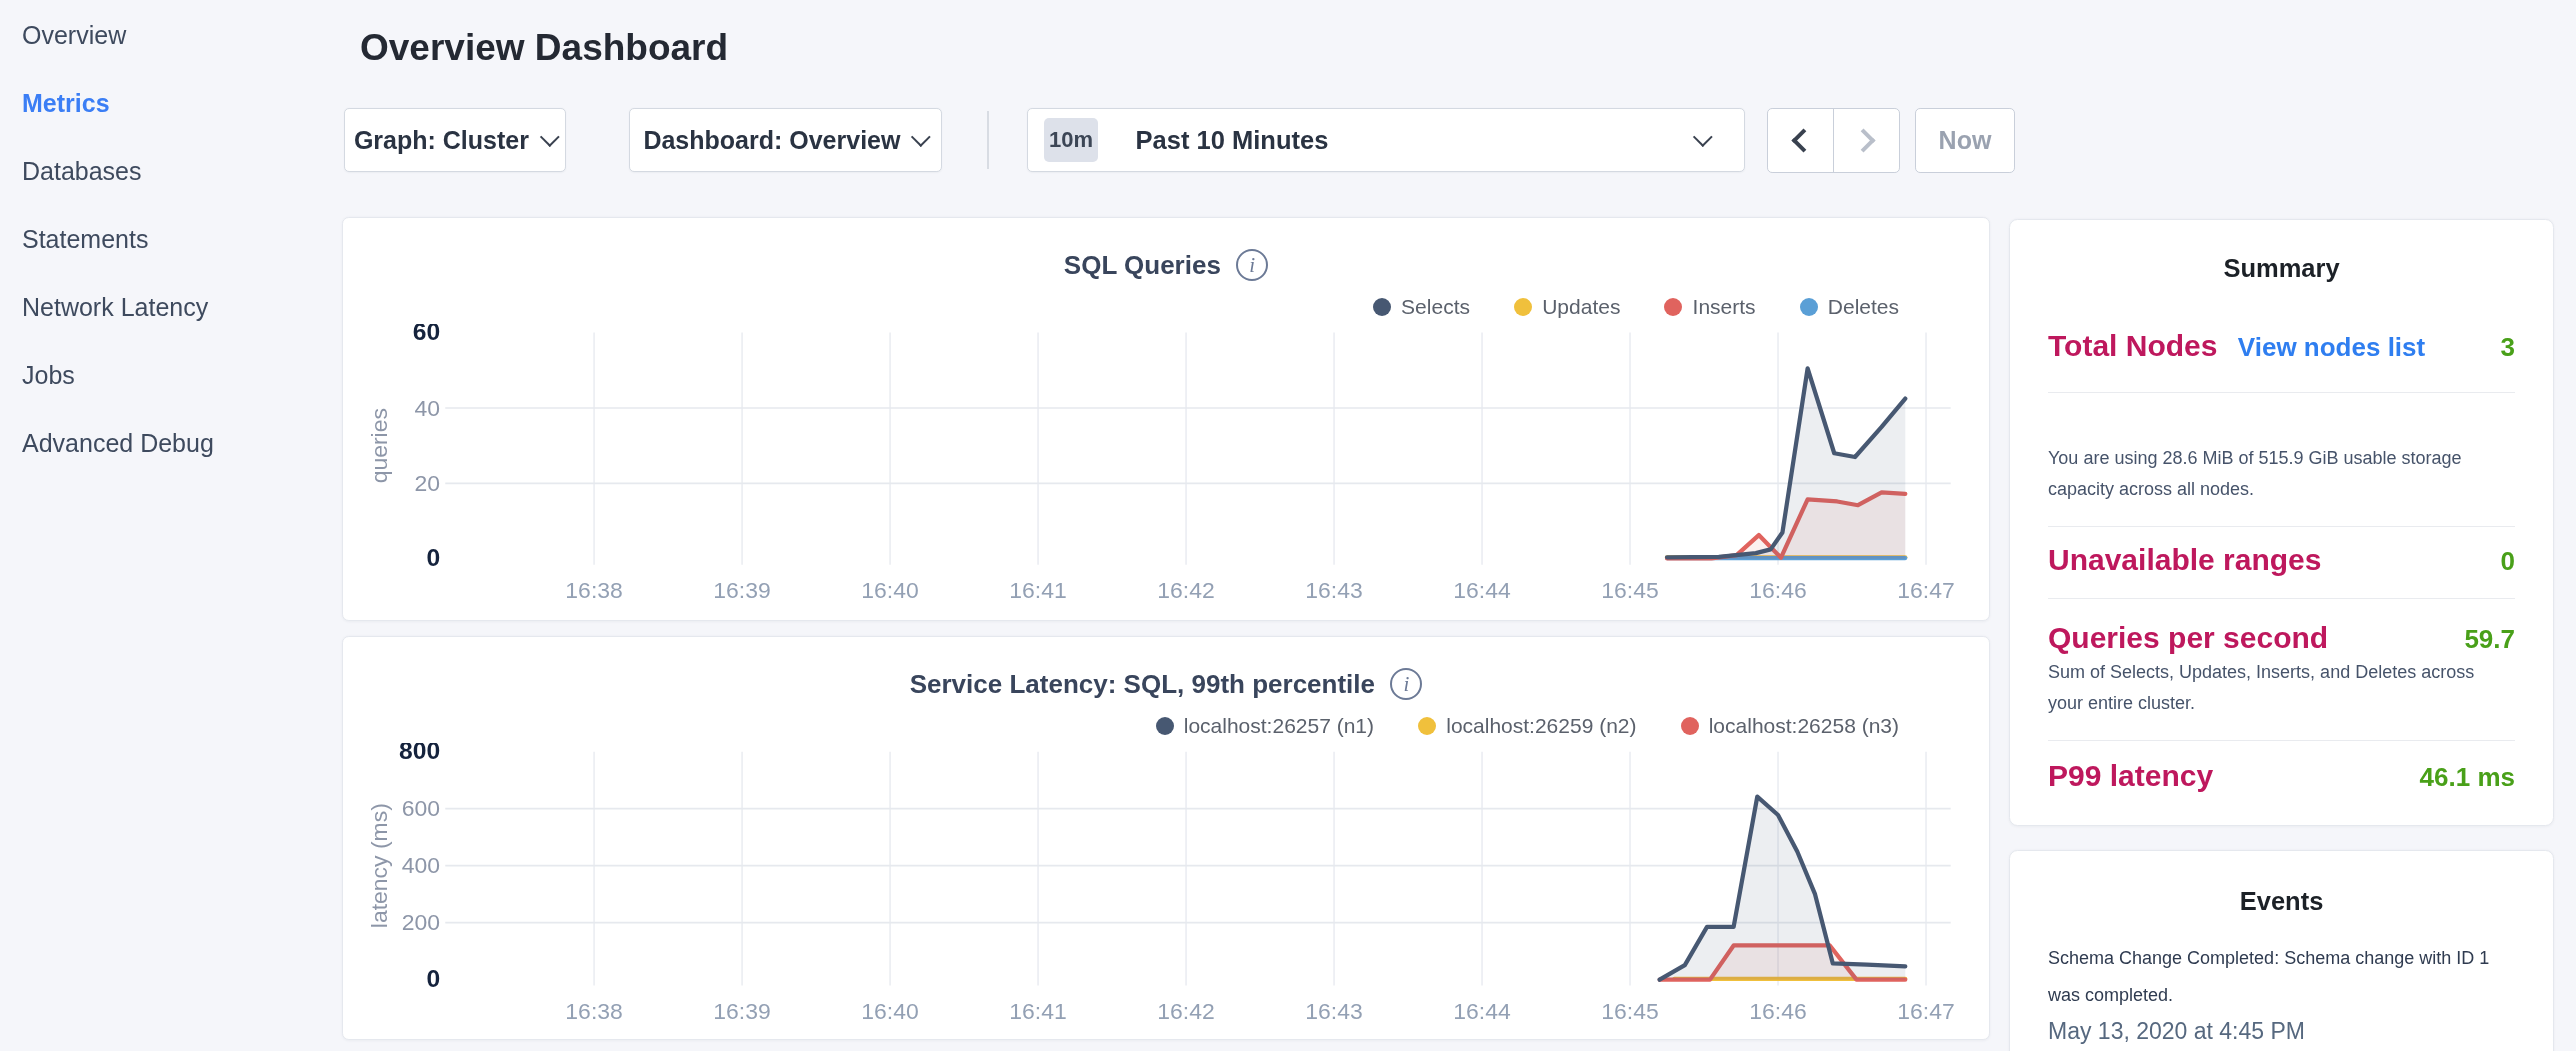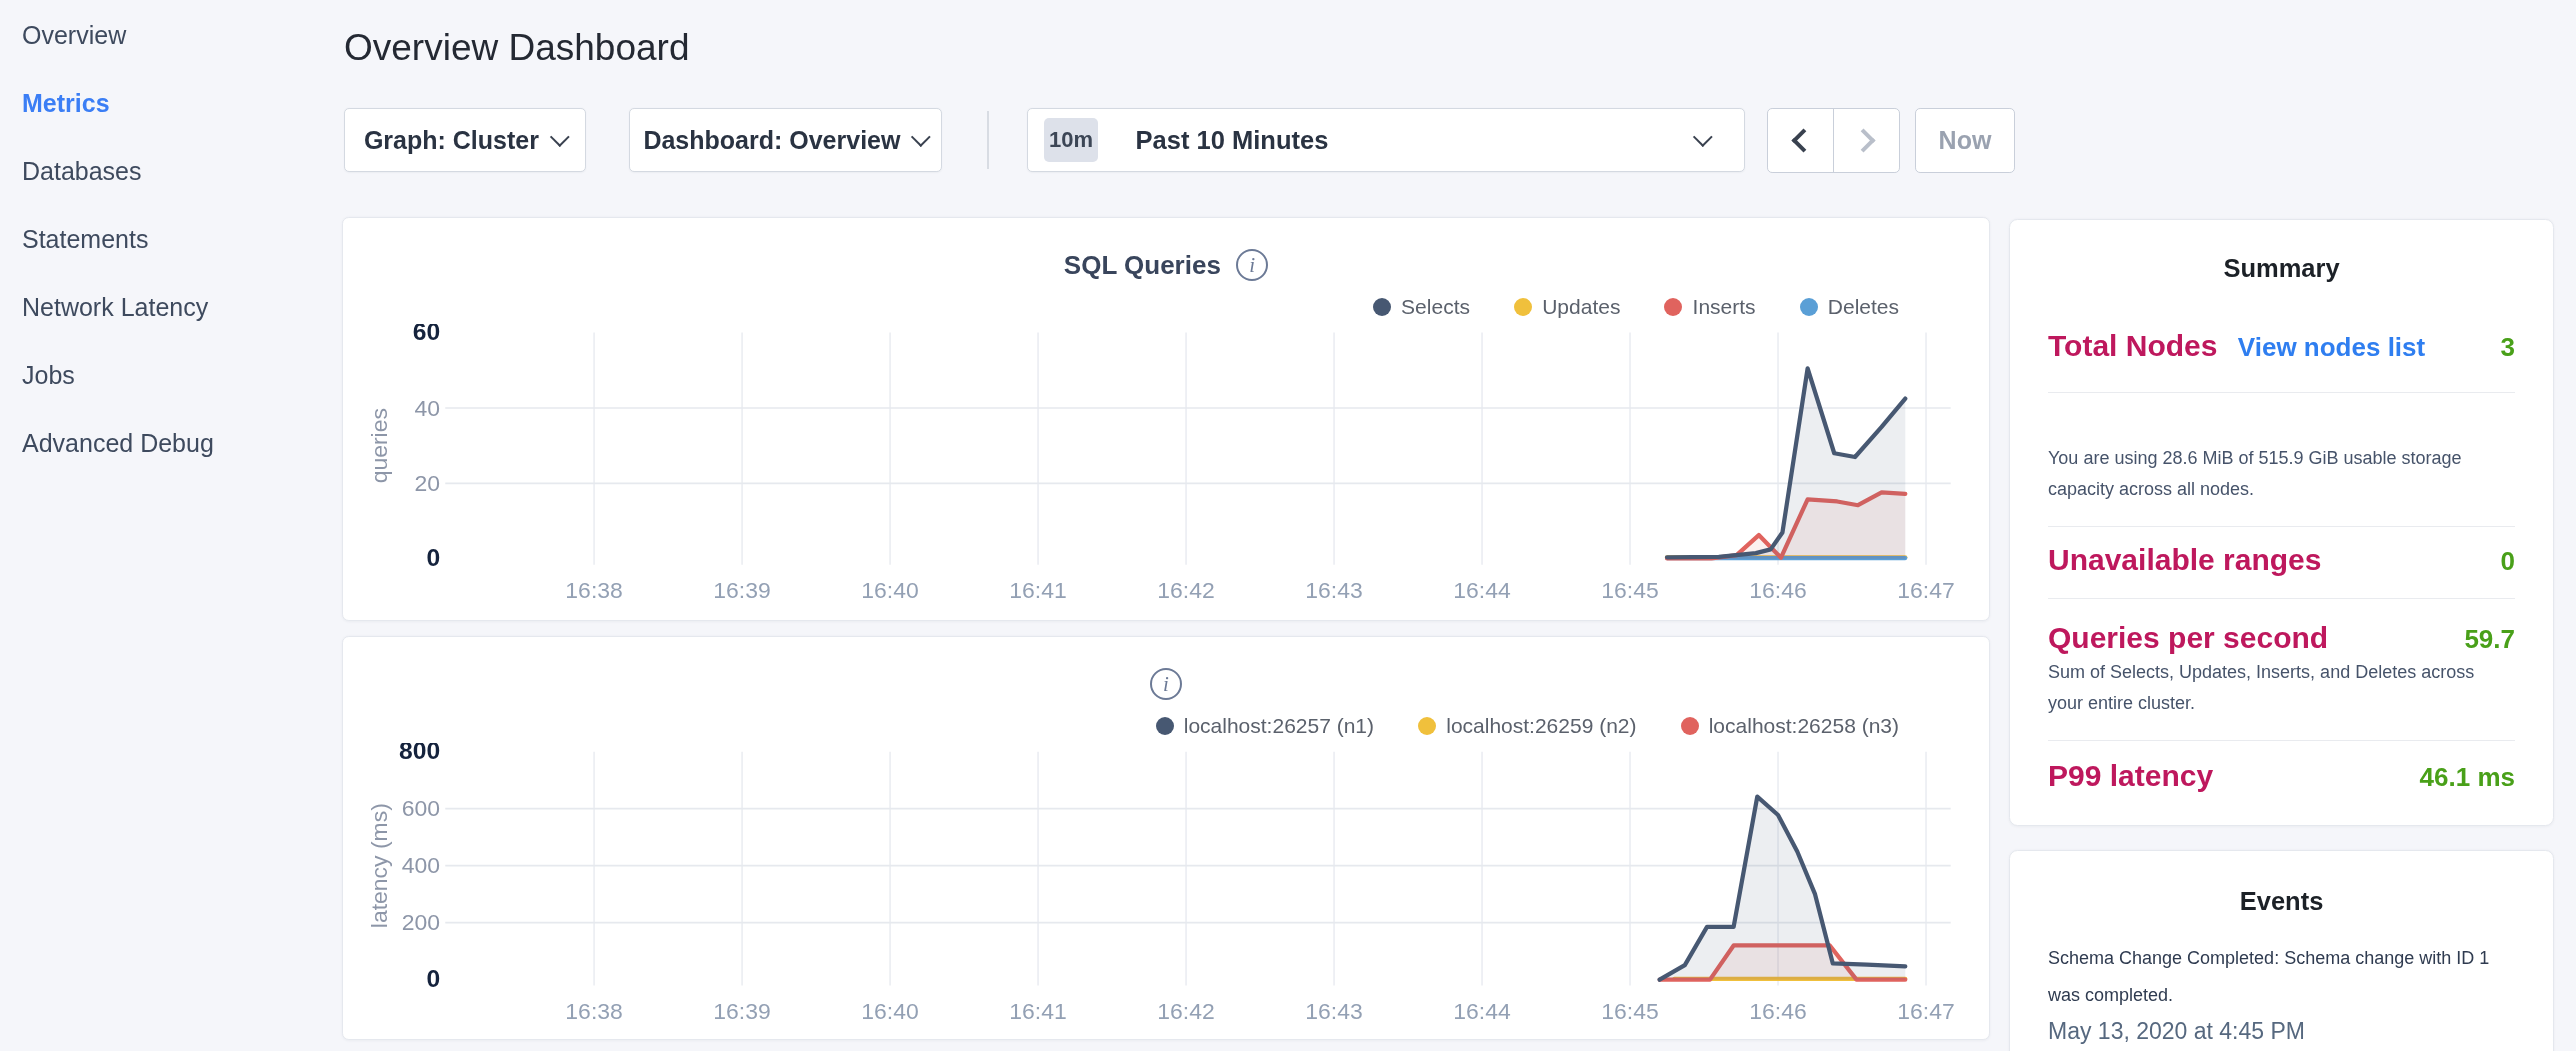--- a/index.html
+++ b/index.html
@@ -7,26 +7,26 @@
               font-family:"Liberation Sans","DejaVu Sans",sans-serif; }
   .abs { position:absolute; }
 
   
   #sidebar { left:0; top:0; width:340px; height:1051px; padding-top:1.7px; }
   .side-item { height:68px; display:flex; align-items:center; padding-left:22px;
                font-size:25px; font-weight:500; color:#3e4a5e; cursor:pointer; }
   .side-item.active { color:#3b7ef5; font-weight:700; }
 
   
-  #page-title { left:344px; top:27px; font-size:37px; font-weight:400; color:#242933;text-align:right; }
+  #page-title { left:360px; top:27px; font-size:37px; font-weight:700; color:#242933;text-align:right; }
   .ctl-box { top:108px; height:64px; background:#fff; border:1.3px solid #d4d9e1;
              border-radius:5.1px; display:flex; align-items:center; justify-content:center;
              gap:13.6px; font-size:25px; font-weight:600; color:#2a3342; cursor:pointer;
              box-shadow:0 0.9px 1.7px rgba(60,70,90,.05); }
-  #dropdown-graph { left:344px; width:242px; }
+  #dropdown-graph { left:344px; width:222px; }
   #dropdown-dashboard { left:629px; width:313px; }
   #toolbar-divider { left:987px; top:111px; width:1.7px; height:58px; background:#d8dce3; }
   #time-box { left:1027px; width:718px; justify-content:flex-start; padding:0 34px 0 16px; }
   #time-badge { width:54px; height:44px; background:#dde1ea; border-radius:5px;
                 display:flex; align-items:center; justify-content:center;
                 font-size:22px; font-weight:700; color:#3c4656; }
   #time-label { margin-left:24px; font-size:25.5px; }
   .chev { width:13.6px; height:13.6px; border-right:2.6px solid #39414f; border-bottom:2.6px solid #39414f;
           transform:rotate(45deg); margin-top:-6.8px; }
   #time-box .chev { margin-left:auto; }
@@ -169,20 +169,21 @@
       <polyline points="1528.5,275.1 1808.6,275.1" fill="none" stroke="#5a9fd6" stroke-width="5" stroke-linejoin="round" stroke-linecap="round"></polyline>
       <polygon points="1528.5,275.6 1580.7,275.6 1610.3,271.6 1636.4,248.1 1662.5,274.7 1693.8,206.0 1728.6,208.6 1753.0,213.0 1780.8,198.0 1808.6,199.7 1808.6,276 1528.5,276" fill="rgba(224,99,94,0.09)" stroke="none"></polygon>
       <polyline points="1528.5,275.6 1580.7,275.6 1610.3,271.6 1636.4,248.1 1662.5,274.7 1693.8,206.0 1728.6,208.6 1753.0,213.0 1780.8,198.0 1808.6,199.7" fill="none" stroke="#e0635e" stroke-width="5" stroke-linejoin="round" stroke-linecap="round"></polyline>
       <polygon points="1528.5,274.2 1589.4,273.8 1632.9,269.3 1650.3,264.9 1664.2,245.0 1693.8,52.1 1725.1,151.9 1749.5,156.3 1780.8,120.8 1808.6,87.6 1808.6,276 1528.5,276" fill="rgba(71,88,114,0.10)" stroke="none"></polygon>
       <polyline points="1528.5,274.2 1589.4,273.8 1632.9,269.3 1650.3,264.9 1664.2,245.0 1693.8,52.1 1725.1,151.9 1749.5,156.3 1780.8,120.8 1808.6,87.6" fill="none" stroke="#475872" stroke-width="5" stroke-linejoin="round" stroke-linecap="round"></polyline>
     </svg>
 </section>
 
 <section id="panel-1" class="abs panel">
   <div class="panel-title-row">
+    <span class="panel-title">Service Latency: SQL, 99th percentile</span>
     <span class="info-icon">i</span>
   </div>
   <div class="legend" id="legend-1">
       <div class="legend-item">
         <span class="legend-dot" style="background: rgb(71, 88, 114);"></span>
         <span class="legend-label">localhost:26257 (n1)</span>
       </div>
       <div class="legend-item">
         <span class="legend-dot" style="background: rgb(240, 192, 60);"></span>
         <span class="legend-label">localhost:26259 (n2)</span>

